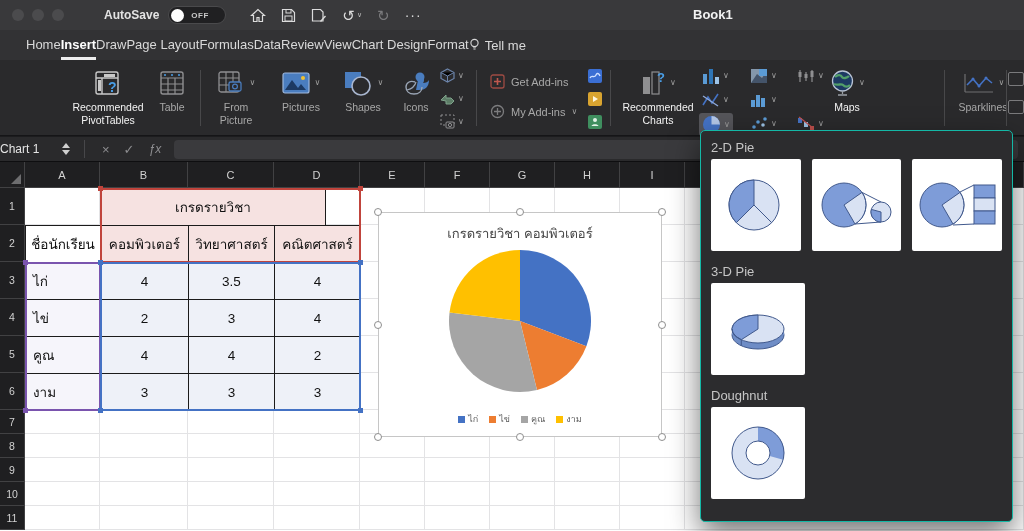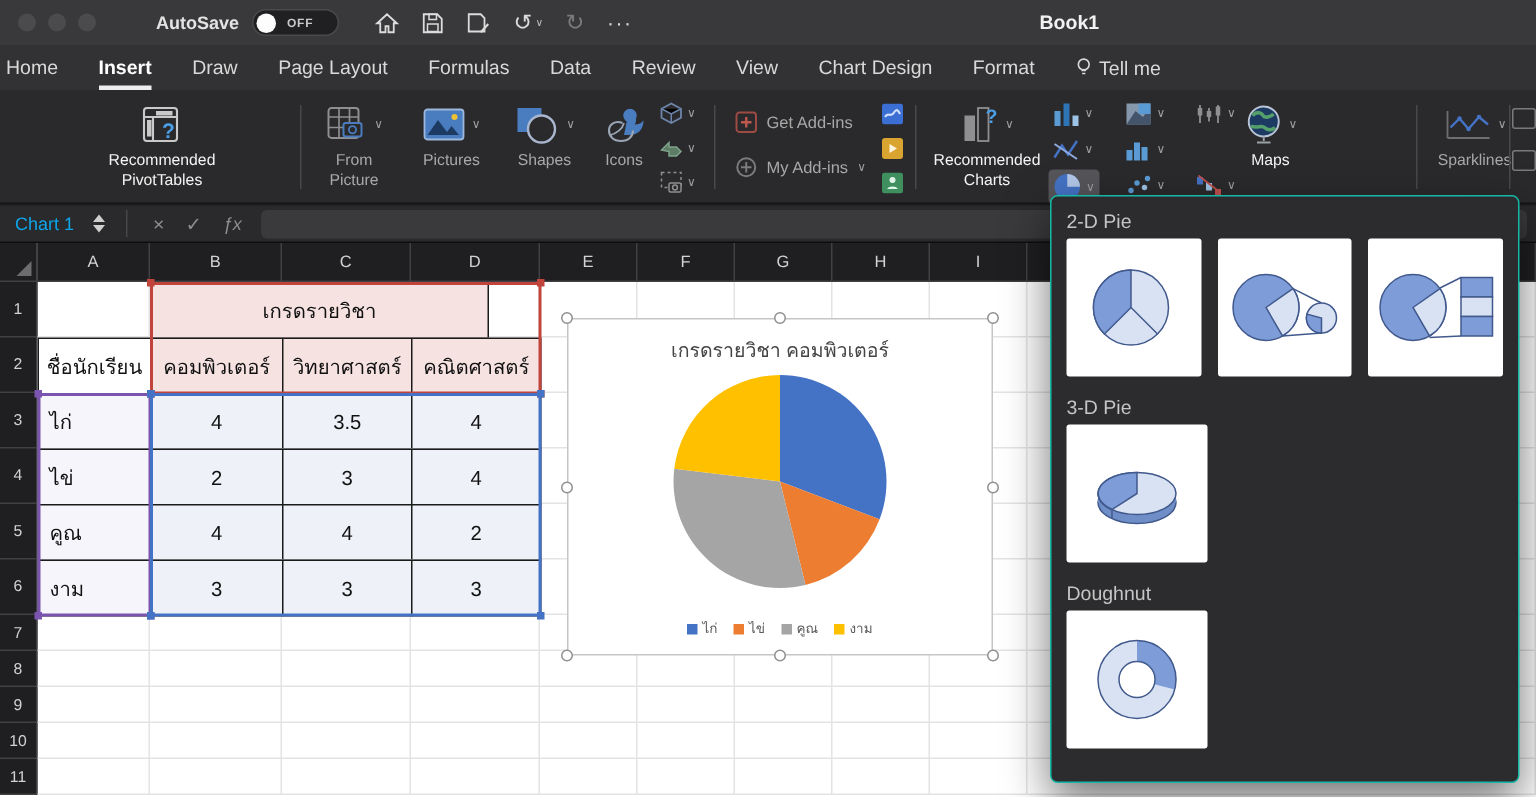--- a/index.html
+++ b/index.html
@@ -16,42 +16,42 @@
   .toggle-state{color:#c9c9c9;font-size:8px;font-weight:700;margin-left:7px;letter-spacing:.5px}
   .tb-icons{display:flex;align-items:center;gap:15px;margin-left:24px;color:#dcdcdc}
   .tb-ic{display:flex;align-items:center;color:#dcdcdc}
   .undo-glyph{font-size:15px;line-height:1}
   .redo-glyph{font-size:15px;color:#7a7a7c;line-height:1}
   .chev-sm{font-size:7px;color:#bdbdbd;margin-left:2px}
   .ellipsis{font-size:14px;letter-spacing:1px;color:#d8d8d8}
   .doc-title{position:absolute;left:693px;top:7px;color:#f2f2f2;font-size:13px;font-weight:700}
 
   
-  .tabrow{position:absolute;top:30px;left:0;right:0;height:30px;background:#323234;display:flex;align-items:center;gap:27px;padding-left:4px;z-index:5}
+  .tabrow{position:absolute;top:30px;left:0;right:0;height:30px;background:#323234;display:flex;align-items:center;padding-left:26px;z-index:5}
   .tab{color:#d9d9d9;font-size:13px;height:30px;line-height:29px;white-space:nowrap;cursor:default}
   .tab.active{color:#fff;font-weight:700;border-bottom:3px solid #ededed}
   .tellme{display:flex;align-items:center;gap:5px}
 
   
   .ribbon{position:absolute;top:60px;left:0;right:0;height:76px;background:#2a2a2c;border-bottom:1px solid #151517;z-index:5}
   .rgroup-sep{position:absolute;top:10px;width:1px;height:56px;background:#48484a}
   .rbtn{position:absolute;top:0;display:flex;flex-direction:column;align-items:center;padding-top:8px;cursor:default}
   .ric{height:30px;display:flex;align-items:center;justify-content:center}
   .rlabel{font-size:10.5px;color:#a8a8a8;text-align:center;line-height:1.2;margin-top:3px;white-space:pre-line}
   .rlabel.bright{color:#f3f3f3}
   .rrow{position:absolute;display:flex;align-items:center;gap:6px}
   .rrow .rtext{font-size:11px;color:#a8a8a8}
   .chev{font-size:8px;color:#9e9e9e;line-height:1}
   .minigrid-cell{position:absolute;display:flex;align-items:center;gap:3px}
   .pie-selected{background:#55555a;border-radius:3px;padding:2px 3px;display:flex;align-items:center;gap:3px}
   .partial-ic{position:absolute;right:0;width:16px;height:14px;border:1px solid #7a7a7c;border-radius:2px}
 
   
   .fbar{position:absolute;top:136px;left:0;right:0;height:26px;background:#2a2a2c;border-top:1px solid #1c1c1e;border-bottom:1px solid #0e0e10;display:flex;align-items:center;z-index:4}
-  .namebox{width:58px;padding-left:10px;color:#0ea5e9;font-size:12px}
+  .namebox{width:58px;color:#e5e5e5;font-size:12px}
   .stepper{display:flex;flex-direction:column;align-items:center;gap:2px;width:16px}
   .tri-up{width:0;height:0;border-left:4px solid transparent;border-right:4px solid transparent;border-bottom:5px solid #cfcfcf}
   .tri-dn{width:0;height:0;border-left:4px solid transparent;border-right:4px solid transparent;border-top:5px solid #cfcfcf}
   .fsep{width:1px;height:18px;background:#47474a;margin:0 10px}
   .fbtn{color:#8d8d90;font-size:13px;margin:0 7px}
   .fx{font-style:italic;font-size:12px;color:#8d8d90;margin:0 7px}
   .finput{flex:1;height:19px;background:#3a3a3d;border-radius:4px;margin:0 6px}
 
   
   .sheet{position:absolute;top:162px;left:0;width:1024px;height:369px;background:#fff;z-index:1}
@@ -179,20 +179,32 @@
           <path d="M2 8h22M8 8v16" stroke="#c9c9c9" stroke-width="1.4"></path>
           <rect x="10" y="4" width="11" height="3" fill="#c9c9c9"></rect>
           <rect x="4" y="10" width="3" height="11" fill="#c9c9c9"></rect>
           <text x="14" y="22" font-size="14" font-weight="bold" fill="#4a9fe8" font-family="Liberation Sans">?</text>
         </svg>
     </span>
     <span class="rlabel bright">Recommended
 PivotTables</span>
   </div>
 
+  <div class="rbtn" style="left:150px;width:44px">
+    <span class="ric">
+      <svg width="26" height="26" viewBox="0 0 26 26">
+          <rect x="2" y="2" width="22" height="22" rx="2" fill="none" stroke="#8f8f91" stroke-width="1.4"></rect>
+          <path d="M2 8h22M2 14h22M2 20h22M9 8v16M16 8v16" stroke="#8f8f91" stroke-width="1.2"></path>
+          <circle cx="6" cy="5" r="1" fill="#4a9fe8"></circle>
+          <circle cx="13" cy="5" r="1" fill="#4a9fe8"></circle>
+          <circle cx="20" cy="5" r="1" fill="#4a9fe8"></circle>
+        </svg>
+    </span>
+    <span class="rlabel">Table</span>
+  </div>
 
   <div class="rgroup-sep" style="left:200px"></div>
 
   <div class="rbtn" style="left:206px;width:60px">
     <span class="ric">
       <svg width="30" height="27" viewBox="0 0 30 27">
           <rect x="2" y="2" width="20" height="20" rx="2" fill="none" stroke="#8f8f91" stroke-width="1.3"></rect>
           <path d="M2 8h20M2 15h20M9 2v20M16 2v20" stroke="#8f8f91" stroke-width="1.1"></path>
           <rect x="12" y="12" width="12" height="9" rx="1.5" fill="#2a2a2c" stroke="#4a7dbf" stroke-width="1.3"></rect>
           <circle cx="18" cy="16.5" r="2.4" fill="none" stroke="#4a7dbf" stroke-width="1.2"></circle>

